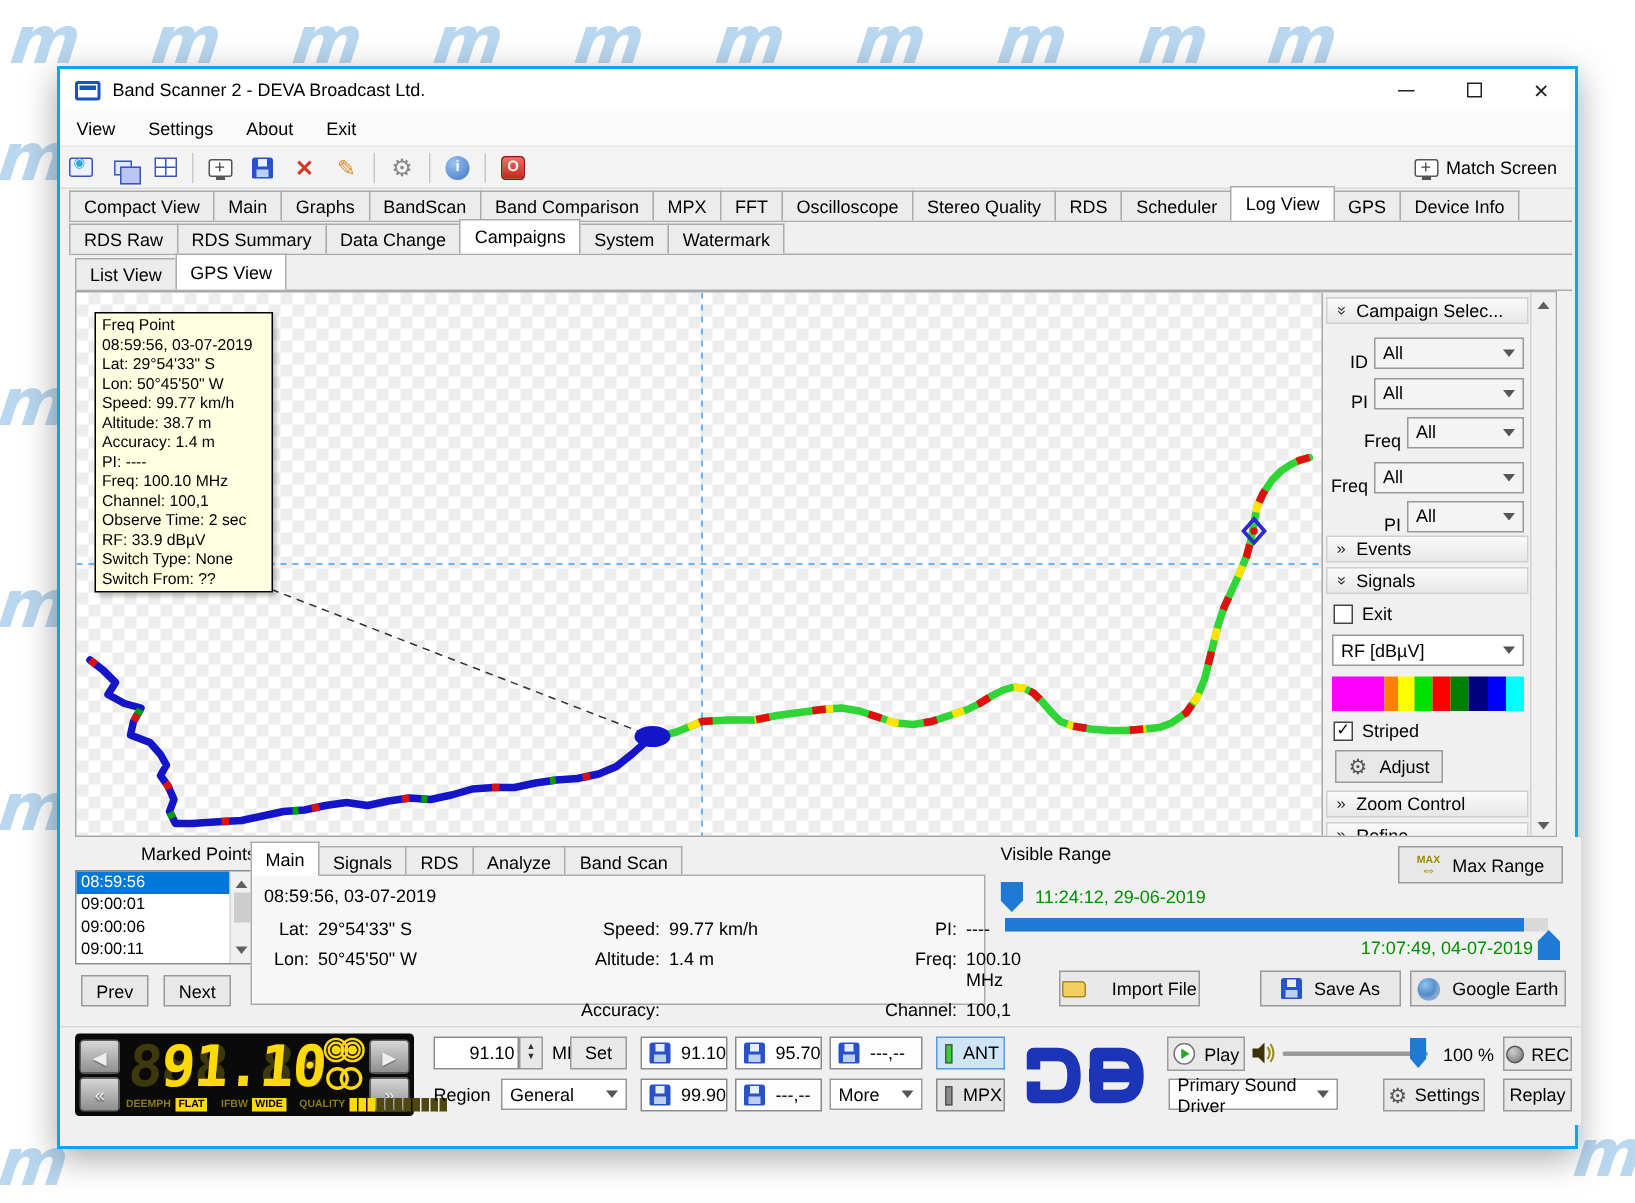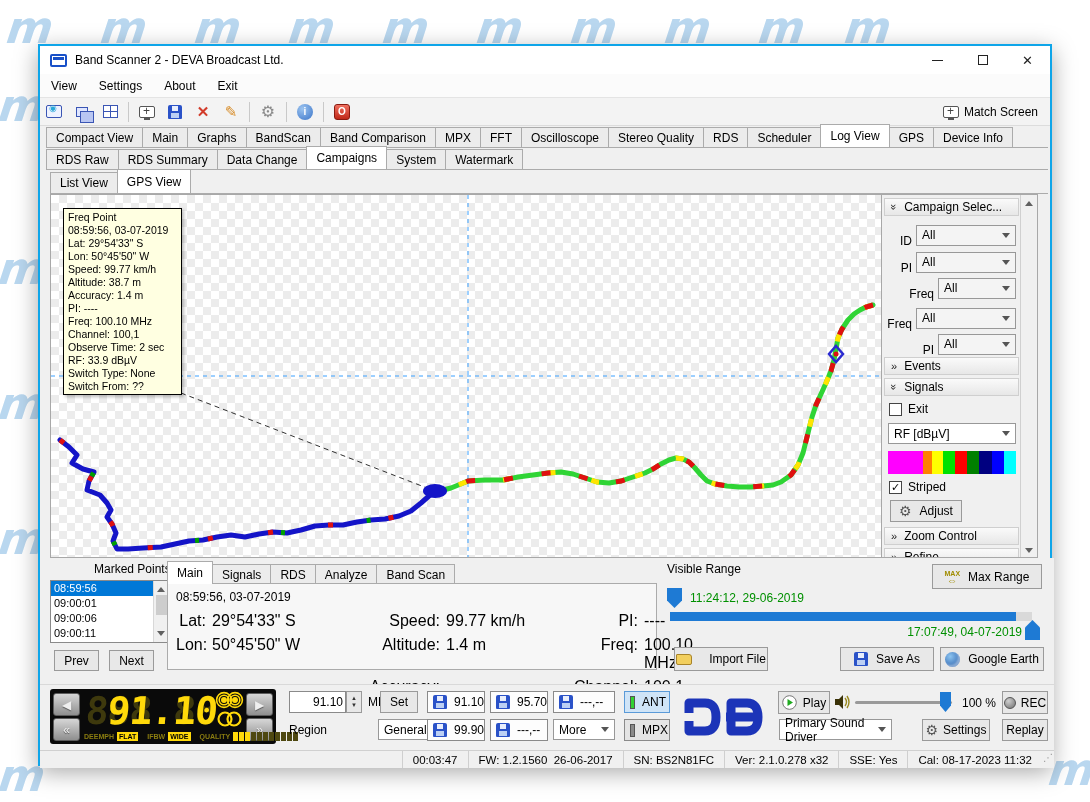--- a/index.html
+++ b/index.html
@@ -104,21 +104,21 @@
   .bsec { position:absolute; left:0; top:512px; width:1014px; height:126px; background:#f0f0f0; }
   .mp-title { position:absolute; left:10px; top:4px;margin-left:44px; }
   .mp-list { position:absolute; left:10px; top:22px; width:119px; height:63px; background:#fff; border:1px solid #8a8a8a; }
   .mp-item { height:15px; font-size:11px; padding-left:3px; line-height:15px; }
   .mp-item.sel { background:#0078d7; color:#fff; }
   .mp-scroll { position:absolute; right:0; top:0; width:15px; height:61px; background:#f0f0f0; border-left:1px solid #d8d8d8; }
   .mp-thumb { position:absolute; left:2px; top:14px; width:11px; height:20px; background:#cdcdcd; }
   .mp-btn { position:absolute; top:92px; width:45px; height:21px; }
   .dtabs { position:absolute; left:127px; top:4px; display:flex; align-items:flex-end; height:22px; }
   .dpanel { position:absolute; left:127px; top:25px; width:490px; height:87px; background:#f7f7f7; border:1px solid #ababab; padding:6px 0 0 8px; }
-  .dgrid { display:grid; grid-template-columns:36px 122px 112px 96px 102px auto; row-gap:6px; margin-top:8px; font-size:16px; }
+  .dgrid { display:grid; grid-template-columns:36px 122px 112px 96px 102px auto; row-gap:6px; margin-top:8px; font-size:12px; }
   .dgrid .l { text-align:right; padding-right:6px; }
 
   .vr-title { position:absolute; left:627px; top:4px; }
   .vr-max { position:absolute; left:892px; top:6px; width:110px; height:25px; }
   .maxico { display:flex; flex-direction:column; align-items:center; line-height:7px; color:#a08c00; }
   .maxico .t { font:bold 7px "Liberation Sans",sans-serif; }
   .maxico .a { font-size:11px; }
   .vr-handle { position:absolute; width:15px; height:20px; background:#1e7ad4; }
   .vr-handle.down { clip-path:polygon(0 0,100% 0,100% 62%,50% 100%,0 62%); }
   .vr-handle.up { clip-path:polygon(50% 0,100% 38%,100% 100%,0 100%,0 38%); }
@@ -469,21 +469,21 @@
           </span>
         <span>Max Range</span>
       </button>
       <span class="vr-handle down" style="left:627px;top:30px;"></span>
       <span class="vr-text" style="left:650px;top:33px;">11:24:12, 29-06-2019</span>
       <div class="vr-track">
           <div class="vr-fill"></div>
         </div>
       <span class="vr-text" style="left:760px;top:67px;width:222px;text-align:right;">17:07:49, 04-07-2019</span>
       <span class="vr-handle up" style="left:985px;top:62px;"></span>
-      <button class="btn vr-btn" style="left:634px;width:94px;gap:17px;">
+      <button class="btn vr-btn" style="left:666px;width:94px;gap:17px;">
         <span style="width:16px;height:11px;background:#f2cf5e;border:1px solid #a8842a;border-radius:1px 3px 2px 2px;"></span>
         <span>Import File</span>
       </button>
       <button class="btn vr-btn" style="left:800px;width:94px;">
         <span class="floppy"></span>
         <span>Save As</span>
       </button>
       <button class="btn vr-btn" style="left:900px;width:104px;">
         <span style="width:15px;height:15px;border-radius:50%;background:radial-gradient(circle at 35% 30%,#8cc4f0,#1a4fa0);box-shadow:inset -2px -2px 2px rgba(255,255,255,.4);"></span>
         <span>Google Earth</span>
@@ -548,21 +548,21 @@
       <div class="spin">
           <span>91.10</span>
         </div>
       <div class="spin-btns">
           <span>▲</span>
           <span>▼</span>
         </div>
       <span class="mhz">MHz</span>
       <button class="btn" style="position:absolute;left:340px;top:6px;width:38px;height:22px;">Set</button>
       <span style="position:absolute;left:249px;top:38px;">Region</span>
-      <span class="combo white" style="position:absolute;left:294px;top:34px;width:84px;margin-left:44px;">
+      <span class="combo white" style="position:absolute;left:294px;top:34px;width:84px;">
         <span>General</span>
           <span class="arr"></span>
       </span>
 
       <span class="preset" style="left:387px;top:6px;">
           <span class="floppy"></span>
           <span>91.10</span>
         </span>
       <span class="preset" style="left:450px;top:6px;">
           <span class="floppy"></span>
@@ -625,24 +625,15 @@
         <span>Primary Sound Driver</span>
           <span class="arr"></span>
       </span>
       <button class="btn" style="position:absolute;left:882px;top:34px;width:68px;height:22px;gap:5px;">
         <span class="gearbtn">⚙</span>
         <span>Settings</span>
       </button>
       <button class="btn" style="position:absolute;left:962px;top:34px;width:46px;height:22px;">Replay</button>
     </div>
 
-    <div class="statusbar">
-      <span class="stat">00:03:47</span>
-      <span class="stat">FW: 1.2.1560  26-06-2017</span>
-      <span class="stat">SN: BS2N81FC</span>
-      <span class="stat">Ver: 2.1.0.278 x32</span>
-      <span class="stat">SSE: Yes</span>
-      <span class="stat">Cal: 08-17-2023 11:32</span>
-      <span class="grip"></span>
-    </div>
 
   </div>
 </div>
 
 </body></html>

